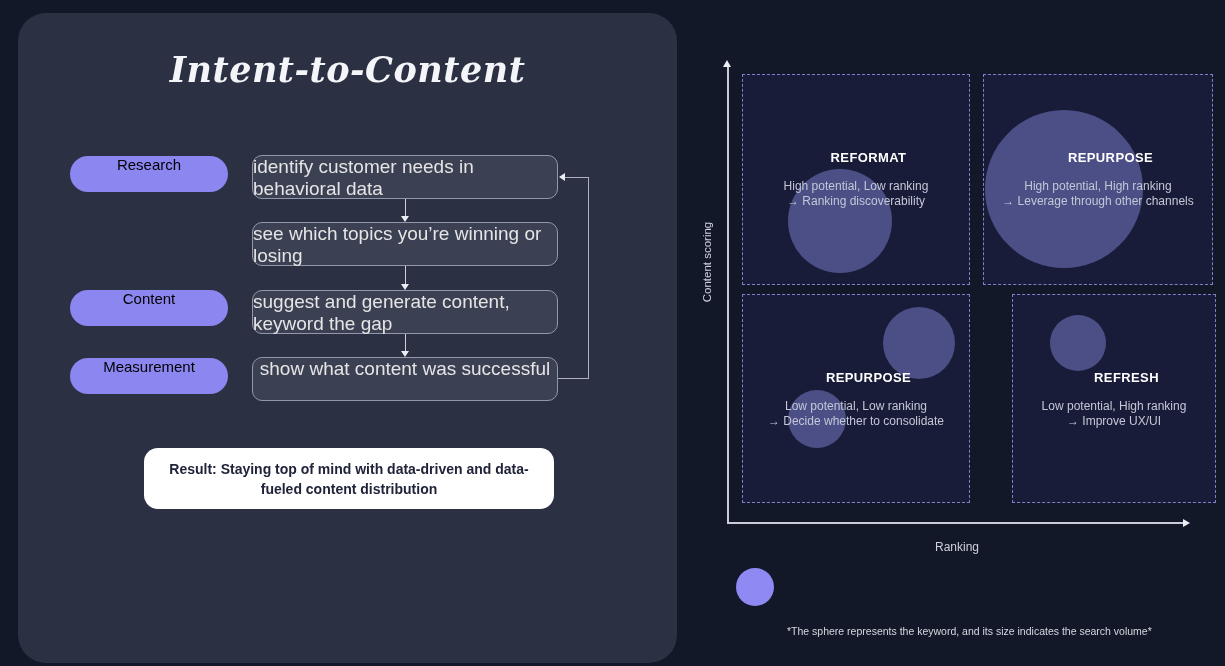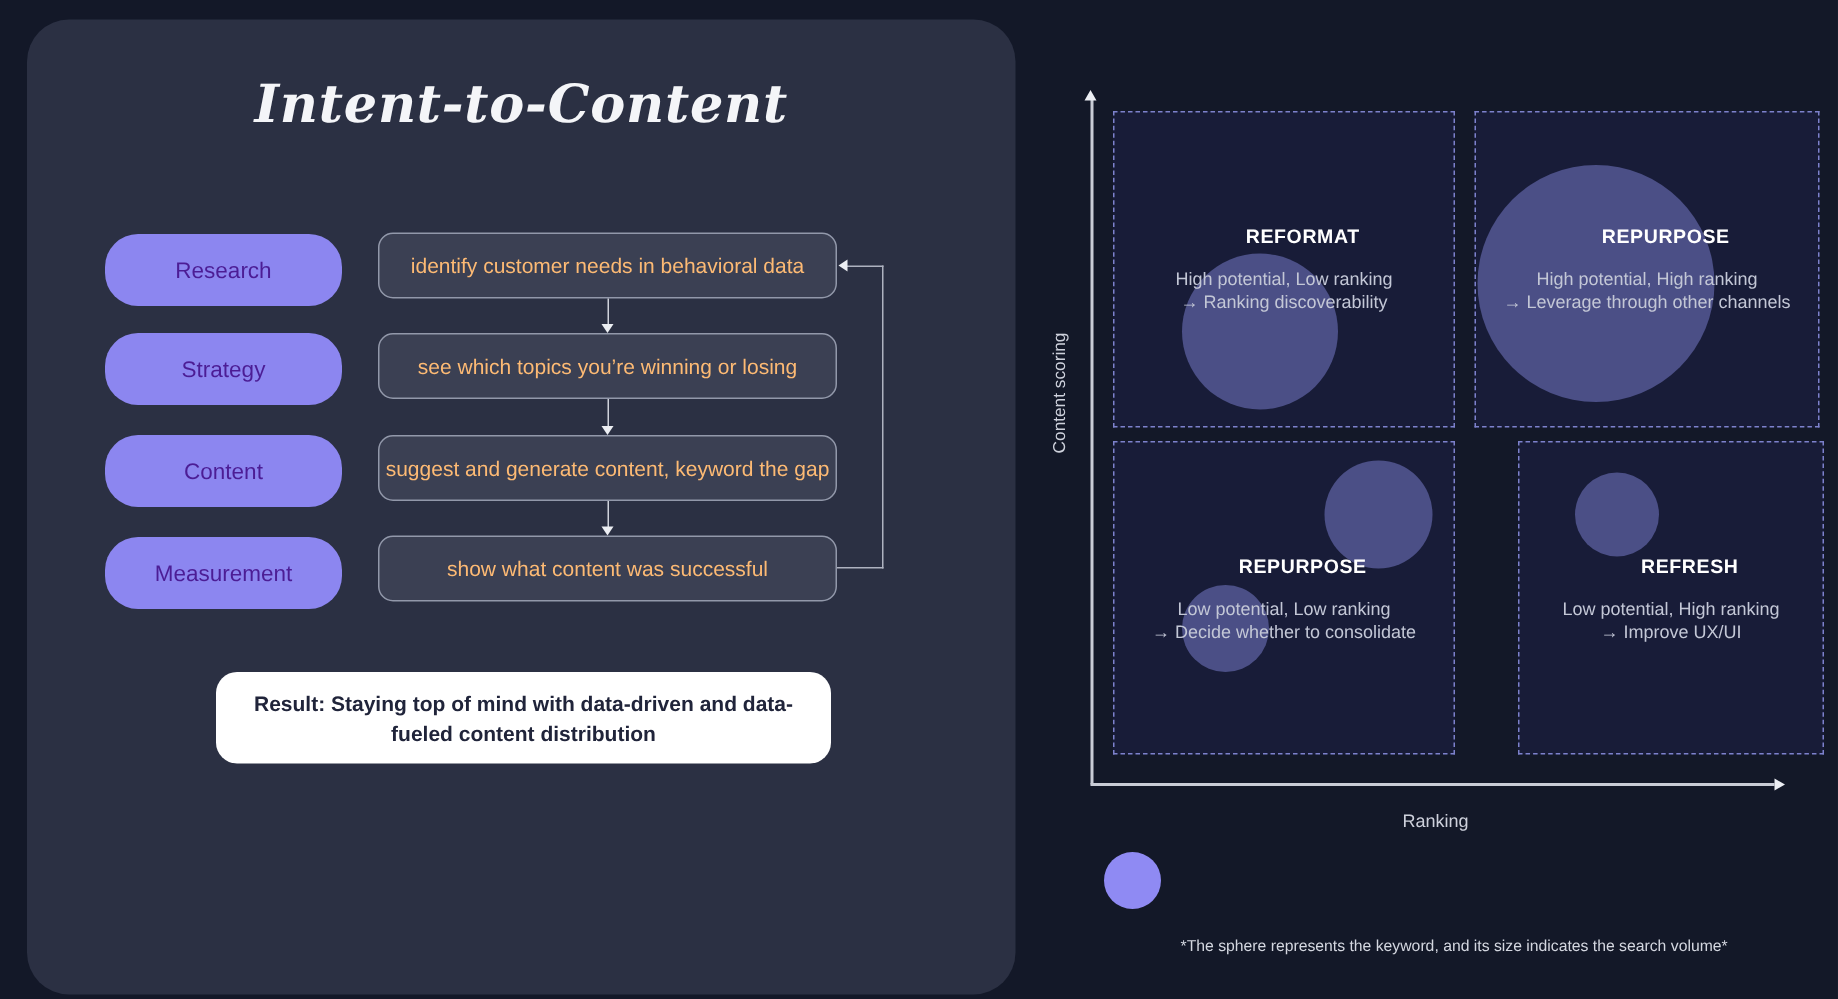--- a/index.html
+++ b/index.html
@@ -5,26 +5,26 @@
   html,body{margin:0;padding:0;background:#131828;}
   #stage{position:relative;width:1225px;height:666px;background:#131828;
          font-family:"Liberation Sans",sans-serif;overflow:hidden;}
 
   
   .panel{position:absolute;left:18px;top:13px;width:659px;height:650px;
          background:#2b3043;border-radius:28px;}
   .panel-title{position:absolute;left:0;top:36px;width:659px;text-align:center;
          font-family:"DejaVu Serif","Liberation Serif",serif;font-style:italic;font-weight:700;
          font-size:35px;color:#f4f5f8;letter-spacing:.5px;}
-  .pill{position:absolute;left:70px;width:158px;height:48px;border-radius:22px;
-        background:#8c86f0;display:flex;align-items:center;justify-content:center;
-        color:#4c1d95;font-size:15px;}
+  .pill{position:absolute;left:70px;width:158px;height:36px;border-radius:22px;
+        background:#8c86f0;display:flex;align-items:flex-start;justify-content:center;
+        color:#000000;font-size:15px;}
   .fbox{position:absolute;left:252px;width:306px;height:44px;border-radius:10px;
-        background:#3b4053;border:1px solid #9298aa;display:flex;align-items:center;
-        justify-content:center;color:#fdba74;font-size:14px;box-sizing:border-box;}
+        background:#3b4053;border:1px solid #9298aa;display:flex;align-items:flex-start;
+        justify-content:center;color:#e5e5e5;font-size:19px;box-sizing:border-box;}
   .vline{position:absolute;width:1px;background:#cfd2db;}
   .hline{position:absolute;height:1px;background:#aeb2c0;}
   .loopv{position:absolute;width:1px;background:#aeb2c0;}
   .arr-down{position:absolute;width:0;height:0;border-left:4px solid transparent;
         border-right:4px solid transparent;border-top:6px solid #eceef3;}
   .arr-left{position:absolute;width:0;height:0;border-top:4px solid transparent;
         border-bottom:4px solid transparent;border-right:6px solid #eceef3;}
   .result{position:absolute;left:144px;top:448px;width:410px;height:61px;background:#ffffff;
         border-radius:14px;display:flex;align-items:center;justify-content:center;}
   .result-text{width:390px;text-align:center;font-weight:700;font-size:14px;
@@ -60,23 +60,20 @@
 <body>
 
 <div id="stage">
 
   <div class="panel">
     <div class="panel-title">Intent-to-Content</div>
   </div>
 
   <div class="pill" style="top:156px">
       <span>Research</span>
-    </div>
-  <div class="pill" style="top:222px">
-      <span>Strategy</span>
     </div>
   <div class="pill" style="top:290px">
       <span>Content</span>
     </div>
   <div class="pill" style="top:358px">
       <span>Measurement</span>
     </div>
 
   <div class="fbox" style="top:155px">
       <span>identify customer needs in behavioral data</span>

